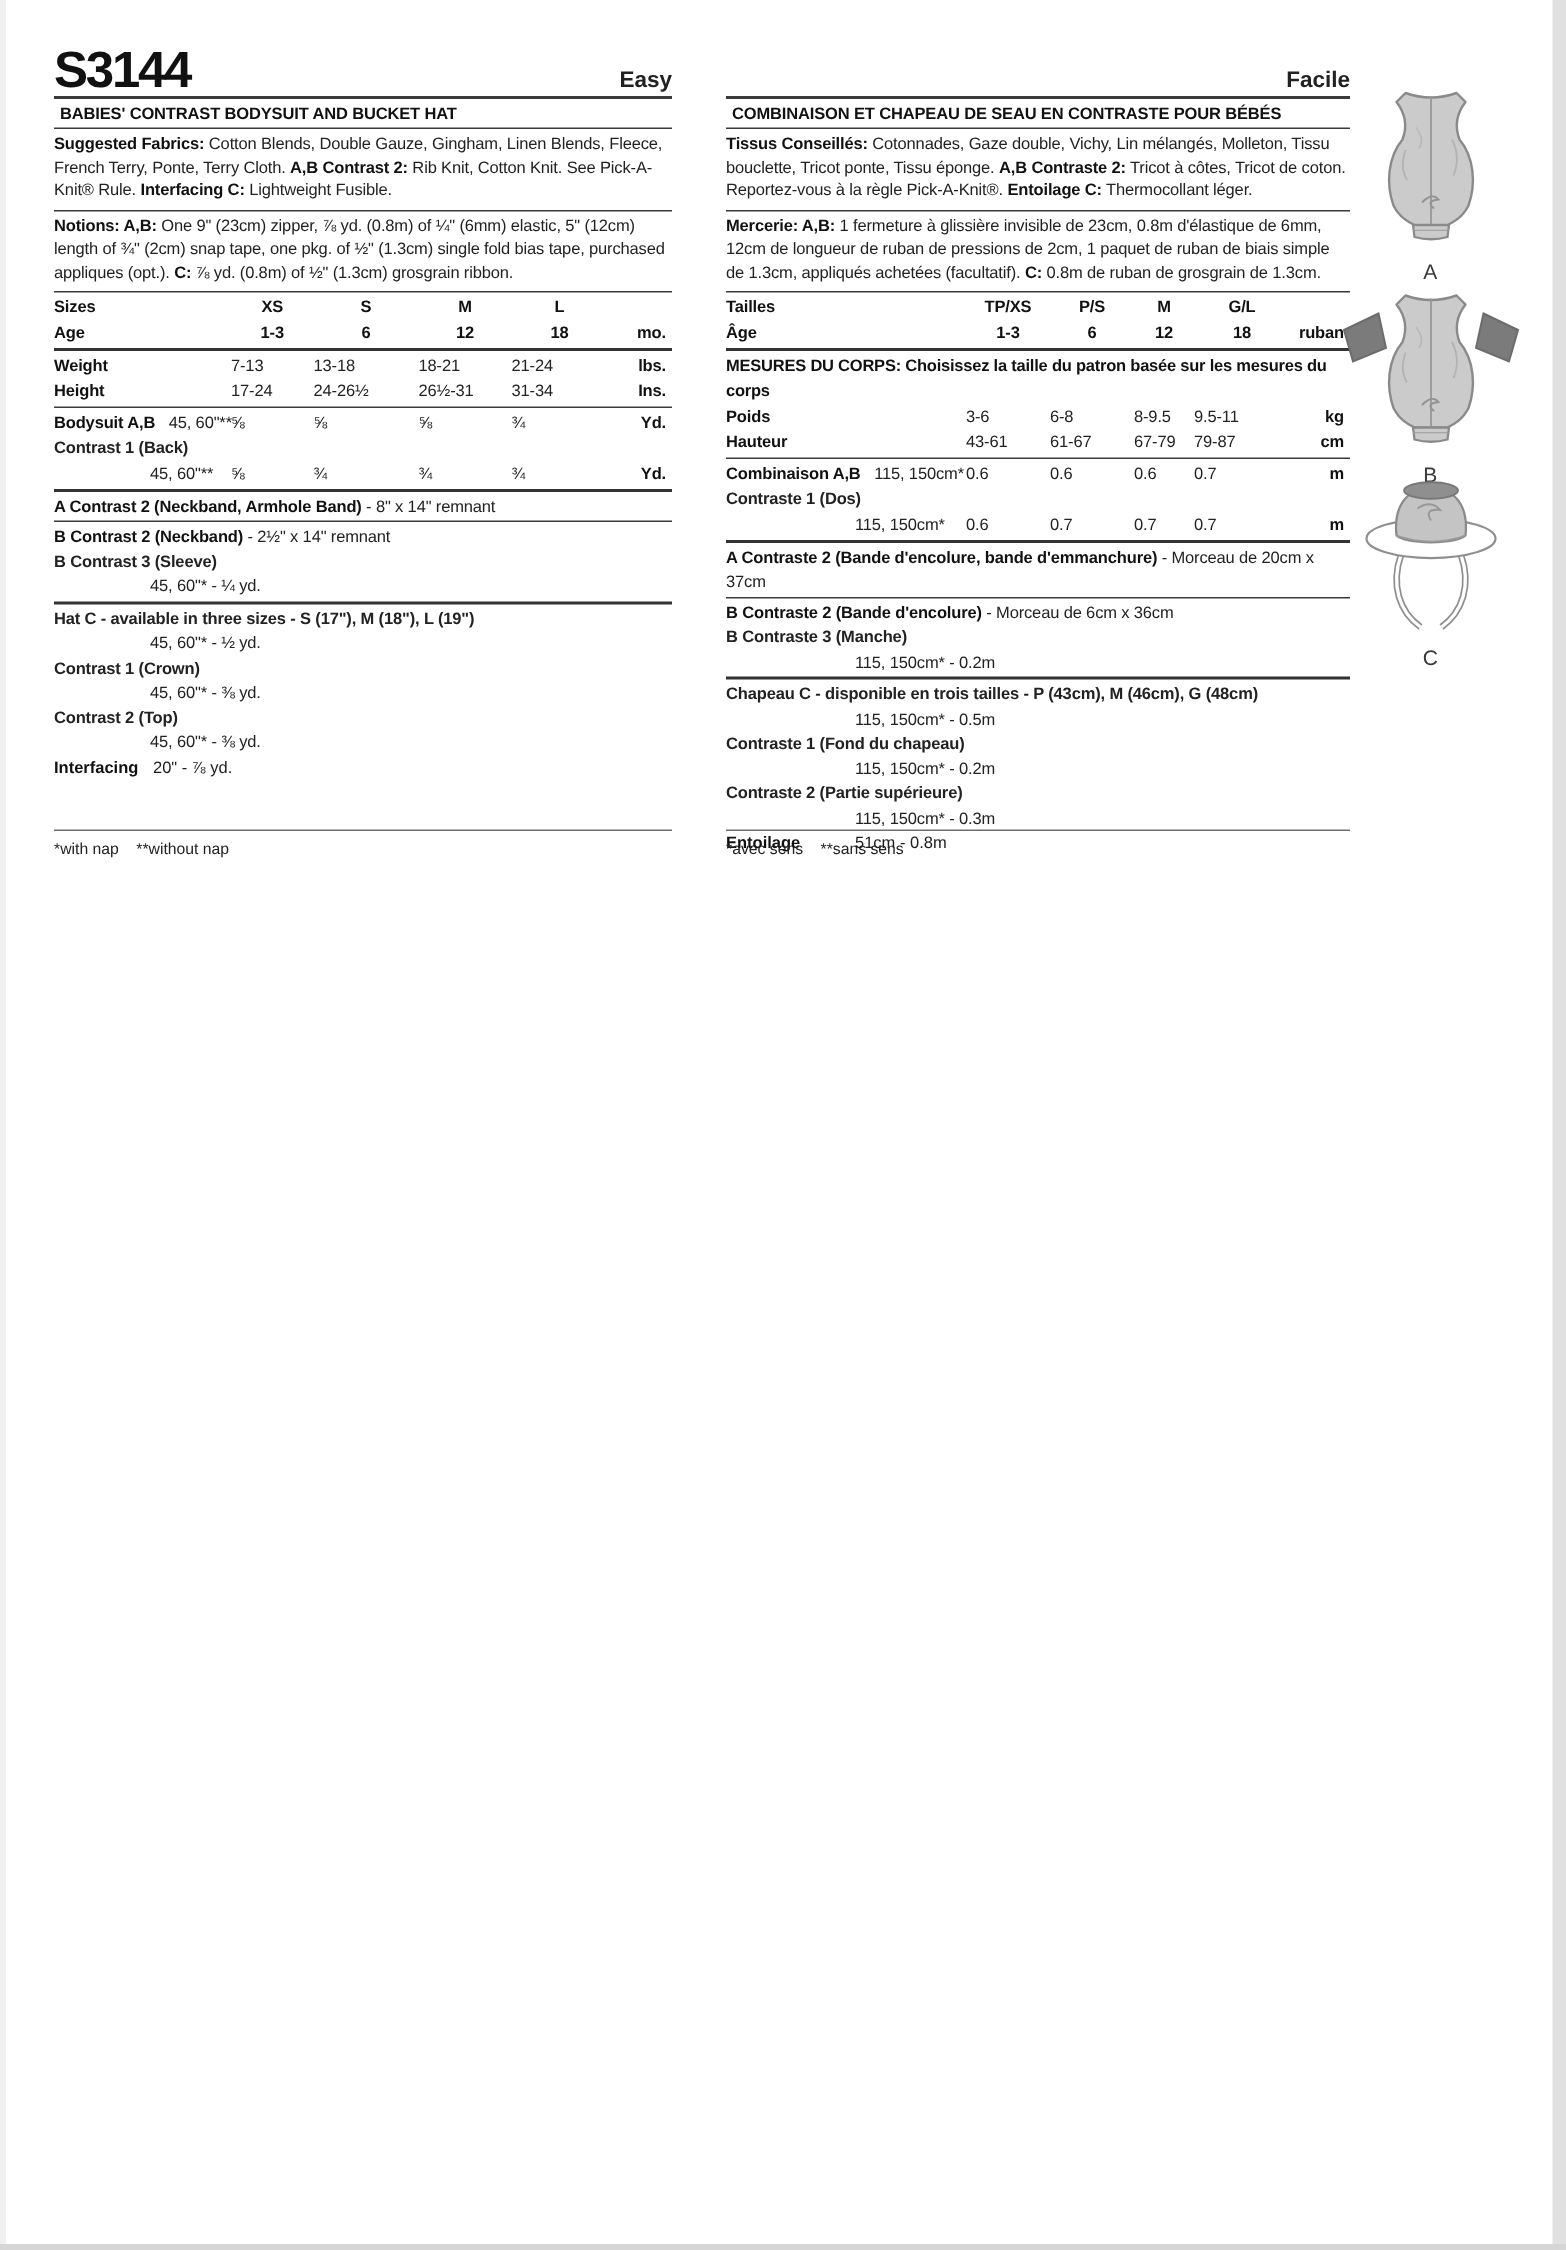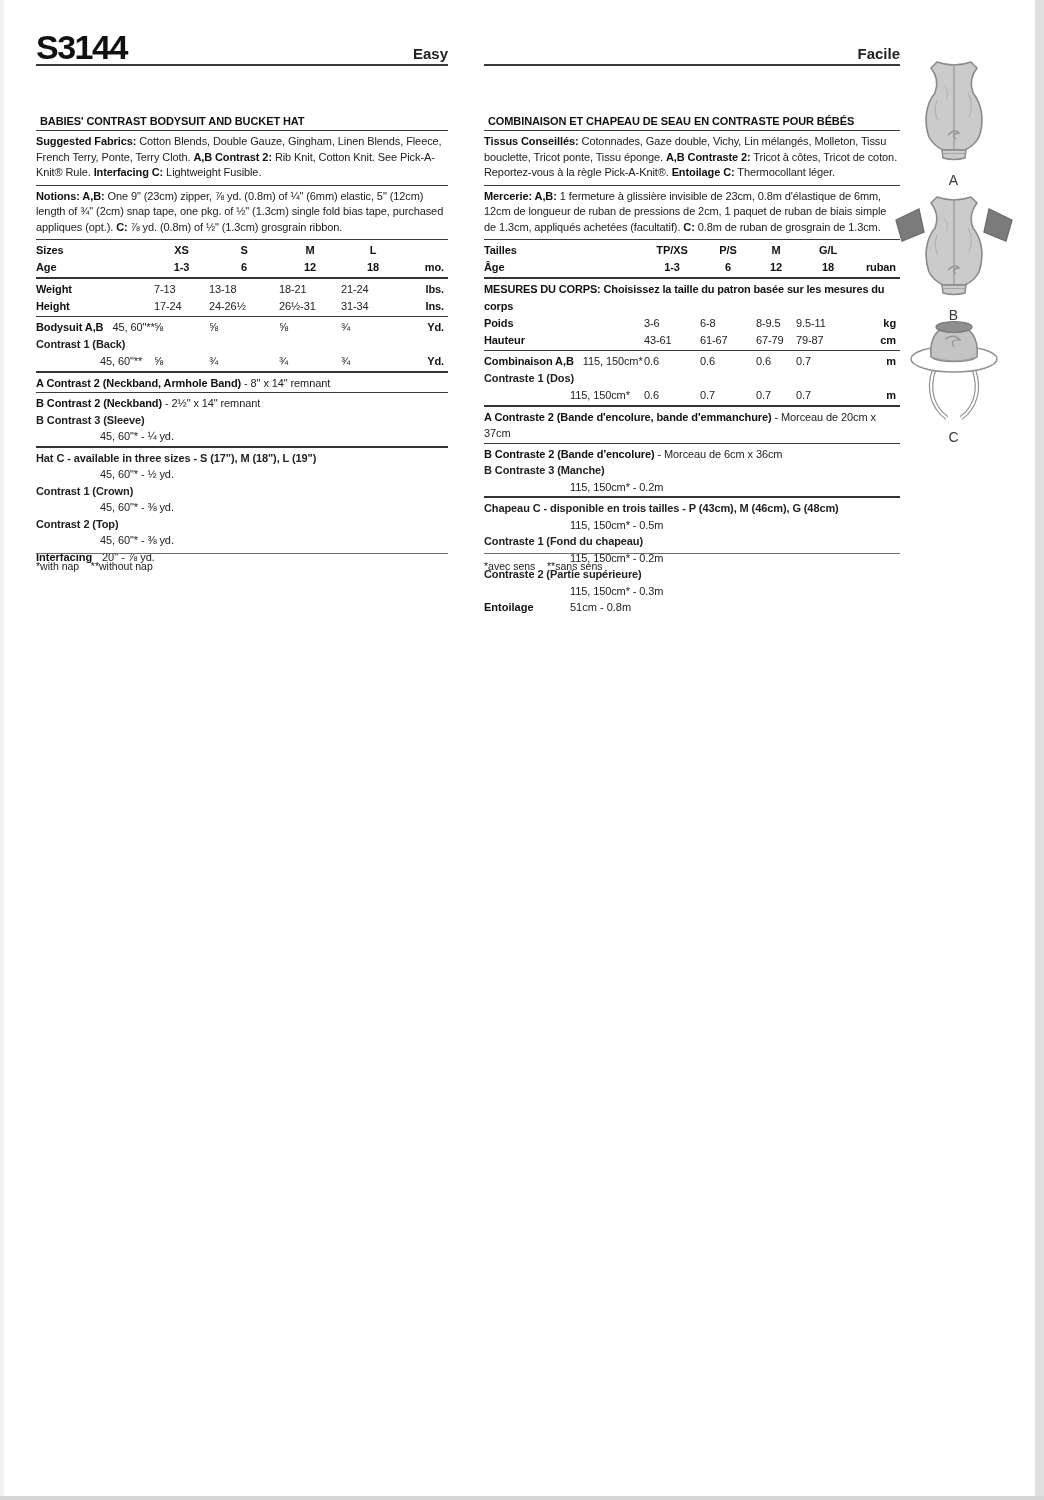--- a/index.html
+++ b/index.html
@@ -14,21 +14,21 @@
   #col-en{left:36px;width:412px;}
   #col-fr{left:484px;width:416px;}
 
   .hdr{display:flex;justify-content:space-between;align-items:flex-end;
        height:34px;border-bottom:2px solid #3a3a3a;padding-bottom:2px;}
   .hdr.right-only{justify-content:flex-end;}
   .sku{font-size:34px;font-weight:bold;letter-spacing:-1.5px;line-height:30px;color:#111;}
   .diff{font-size:15px;font-weight:bold;color:#222;margin-left:36px;}
 
   .sec-title{font-size:11px;font-weight:bold;letter-spacing:-0.1px;
-             padding:4px 4px 3px;border-bottom:1.5px solid #3a3a3a;color:#111;margin-top:45px;}
+             padding:4px 4px 3px;border-bottom:1.5px solid #3a3a3a;color:#111;}
   .para{font-size:11px;line-height:15.5px;padding:3px 0 4px;
         border-bottom:1.5px solid #3a3a3a;color:#222;letter-spacing:-0.1px;}
   .b{font-weight:bold;color:#111;}
 
   .trow{display:grid;grid-template-columns:118px 55px 70px 62px 64px 1fr;
         font-size:11px;line-height:17px;letter-spacing:-0.1px;}
   #col-fr .trow{grid-template-columns:160px 56px 56px 40px 64px 1fr;}
   .trow .lab{font-weight:bold;color:#111;white-space:nowrap;display:flex;gap:9px;align-items:baseline;}
   .trow .lab .wspec{font-weight:normal;color:#222;}
   .trow .v{text-align:left;color:#222;}

